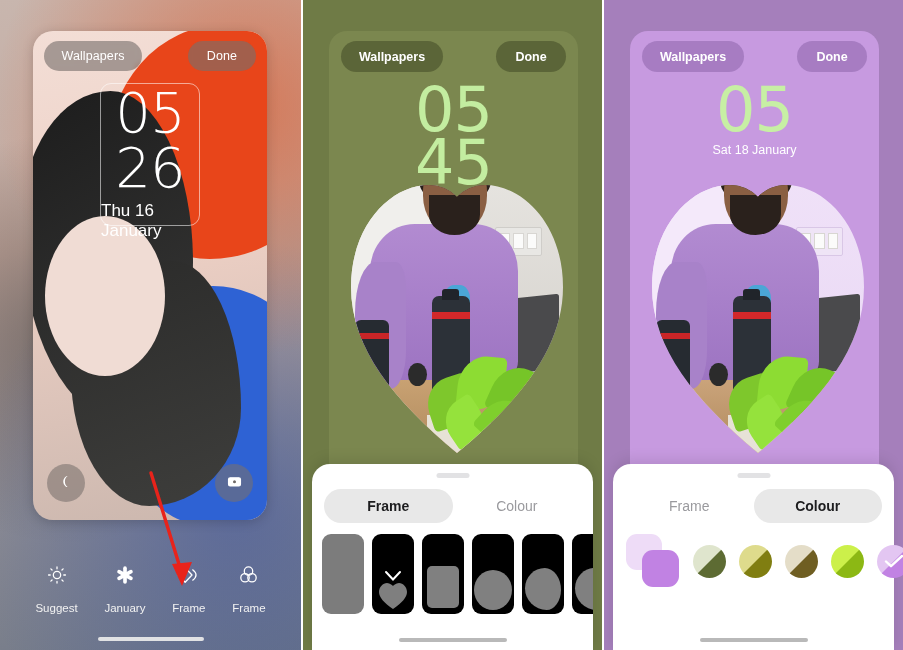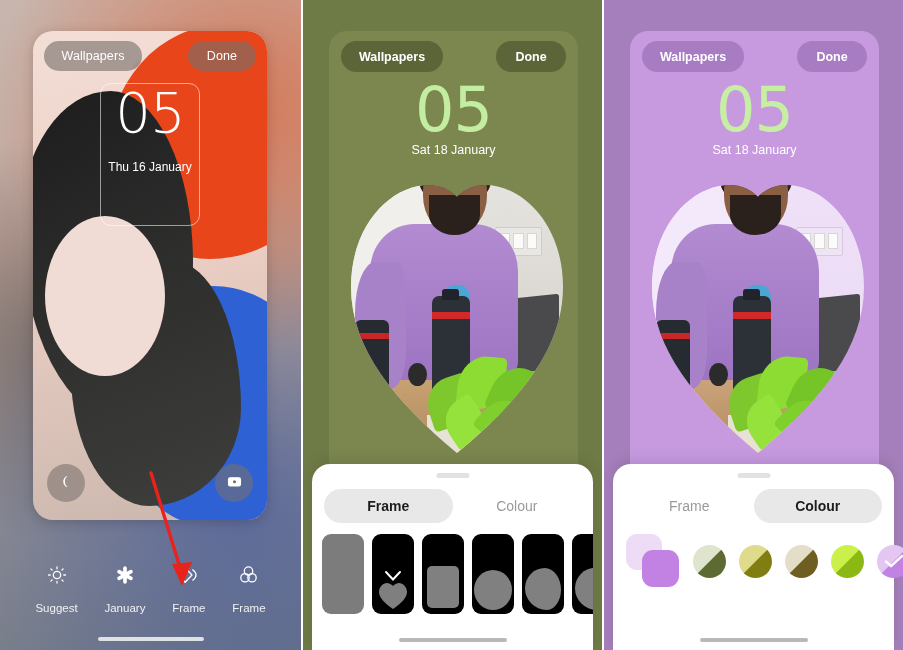--- a/index.html
+++ b/index.html
@@ -67,21 +67,21 @@
   .clock-widget {
     position:absolute; left:67px; top:52px; width:100px; height:143px;
     border:1px solid rgba(255,255,255,.55); border-radius:11px;
     display:flex; flex-direction:column; align-items:center; justify-content:flex-start;
     padding-top:2px;
   }
   .clock-widget .hh, .clock-widget .mm {
     font-size:56px; line-height:.98; color:#fff; font-weight:300;
     font-family:"DejaVu Sans", sans-serif; letter-spacing:-1px;
   }
-  .clock-widget .dt { font-size:12px; color:#fff; margin-top:19px; }
+  .clock-widget .dt { font-size:17px; color:#fff; margin-top:5px; }
 
   .add-widgets {
     position:absolute; left:38px; top:215px; width:160px; height:23px;
     border:1px solid rgba(255,255,255,.55); border-radius:12px;
     display:flex; align-items:center; justify-content:center;
     color:#ffffff; font-size:11.5px;
   }
 
   .shortcut {
     position:absolute; bottom:18px; width:38px; height:38px; border-radius:50%;
@@ -238,20 +238,21 @@
 
       <div class="pill p1-wall">
         <span>Wallpapers</span>
       </div>
       <div class="pill p1-done">
         <span>Done</span>
       </div>
 
       <div class="clock-widget">
         <div class="hh">05</div>
+        <div class="mm">26</div>
         <div class="dt">Thu 16 January</div>
       </div>
 
 
       <div class="shortcut sc-left">
         <span>
           <svg width="13" height="13" viewBox="0 0 24 24" fill="#fff">
             <path d="M14 2c-3 2-5 5.5-5 10s2 8 5 10c-1 .6-2.4 0-3.6-1C7.5 18.6 6 15.4 6 12S7.5 5.4 10.4 3C11.6 2 13 1.4 14 2z"></path>
           </svg>
         </span>
@@ -324,20 +325,21 @@
 
       <div class="p-pill p-wall" style="background:rgba(60,68,34,.50);">
         <span>Wallpapers</span>
       </div>
       <div class="p-pill p-done" style="background:rgba(60,68,34,.50);">
         <span>Done</span>
       </div>
 
       <div class="p-clock">
         <div class="hh" style="color:#c3eda0;">05</div>
+        <div class="mm" style="color:#c3eda0;">45</div>
         <div class="dt">Sat 18 January</div>
       </div>
 
       <div class="heart-photo">
         <div class="photo-art">
           <div class="ph-wall"></div>
             <div class="ph-wall2"></div>
           <div class="ph-panelbox">
               <i style="left:8%"></i>
               <i style="left:38%"></i>

